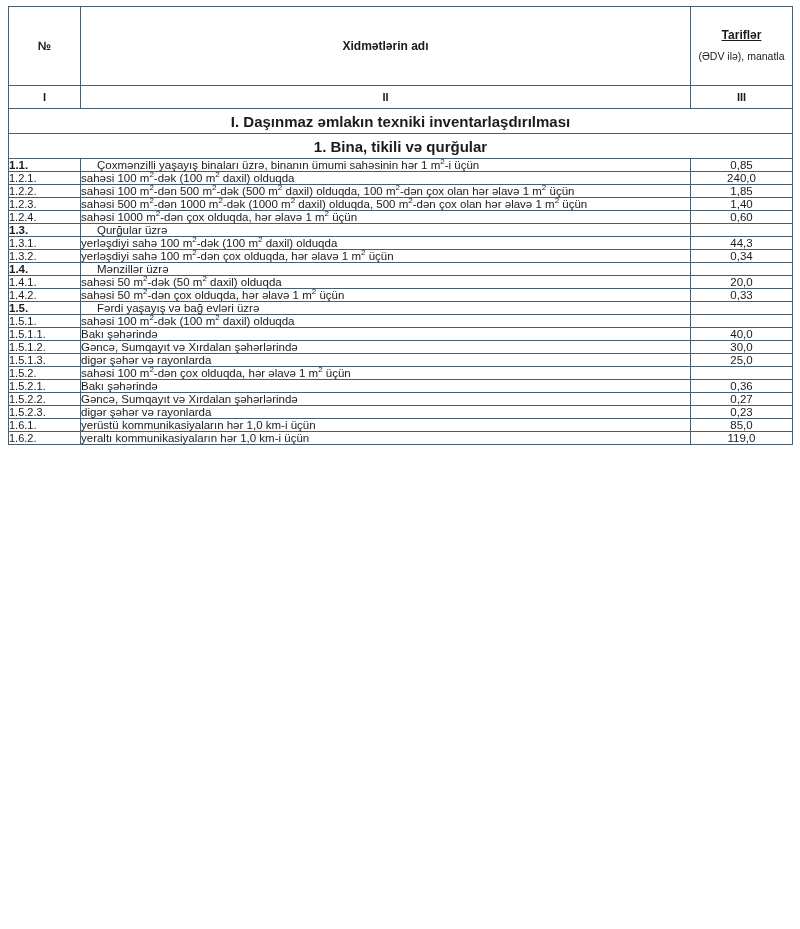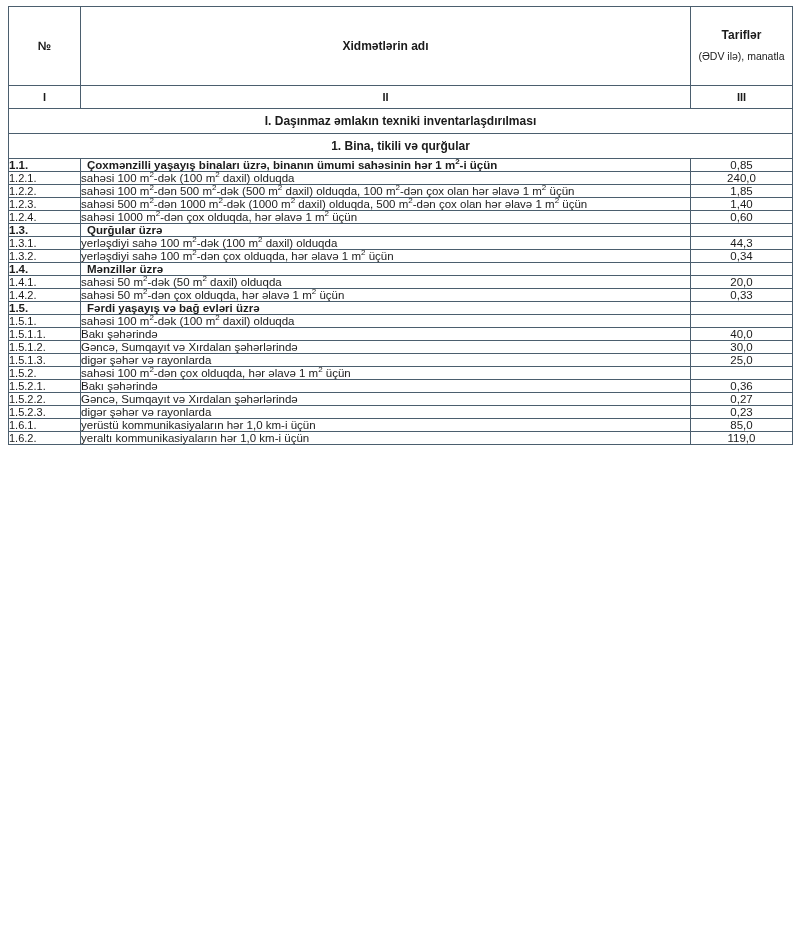--- a/index.html
+++ b/index.html
@@ -39,20 +39,21 @@
   .hdr-no, .hdr-name, .hdr-tar {
     text-align: center;
     font-weight: bold;
     height: 78px;
     padding: 4px 6px;
   }
   .hdr-tar-main {
     font-weight: bold;
     font-size: 12px;
     margin-bottom: 8px;
+    text-decoration: underline;
   }
   .hdr-tar-sub {
     font-weight: normal;
     font-size: 10.5px;
     line-height: 1.25;
   }
   .hdr-name {
     font-size: 12px;
     margin-top: 8px;
   }
@@ -62,36 +63,36 @@
   .rom {
     text-align: center;
     font-weight: bold;
     font-size: 11px;
     height: 22px;
     padding: 3px 0;
   }
   .section {
     text-align: center;
     font-weight: bold;
-    font-size: 12px;
+    font-size: 15px;
     height: 24px;
     padding: 4px 0;
   }
   .cell-no {
     text-align: left;
     font-size: 11px;
     padding: 7px 2px;
   }
   .cell-no.bold { font-weight: bold; font-size: 11.5px; }
   .cell-name {
     padding: 7px 0 7px 14px;
     font-size: 11.5px;
     text-align: left;
   }
-  .cell-name.bold { font-weight: bold; padding-left: 6px; margin-top: 16px; }
+  .cell-name.bold { font-weight: normal; padding-left: 16px; margin-top: 16px; }
   .cell-tar {
     text-align: center;
     font-size: 11.5px;
     padding: 7px 2px;
     margin-left: 40px;
   }
   sup {
     font-size: 8px;
     vertical-align: super;
     line-height: 0;

